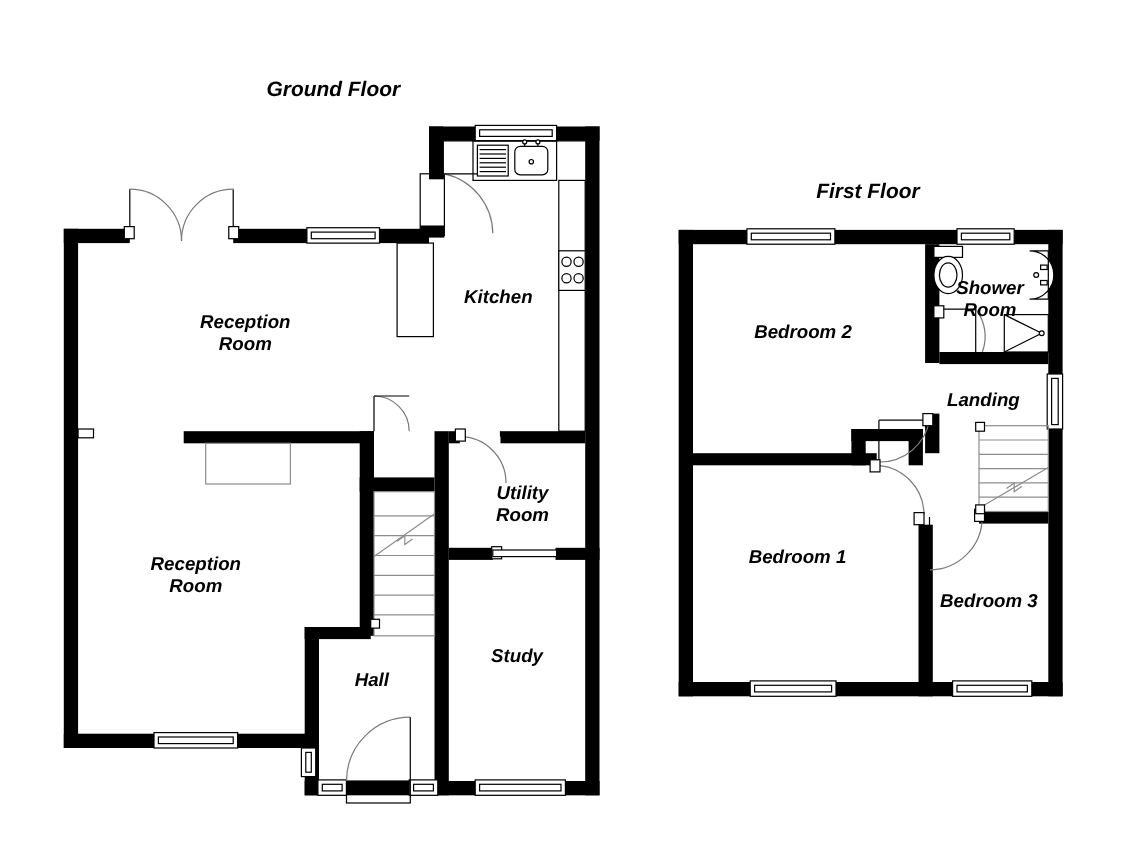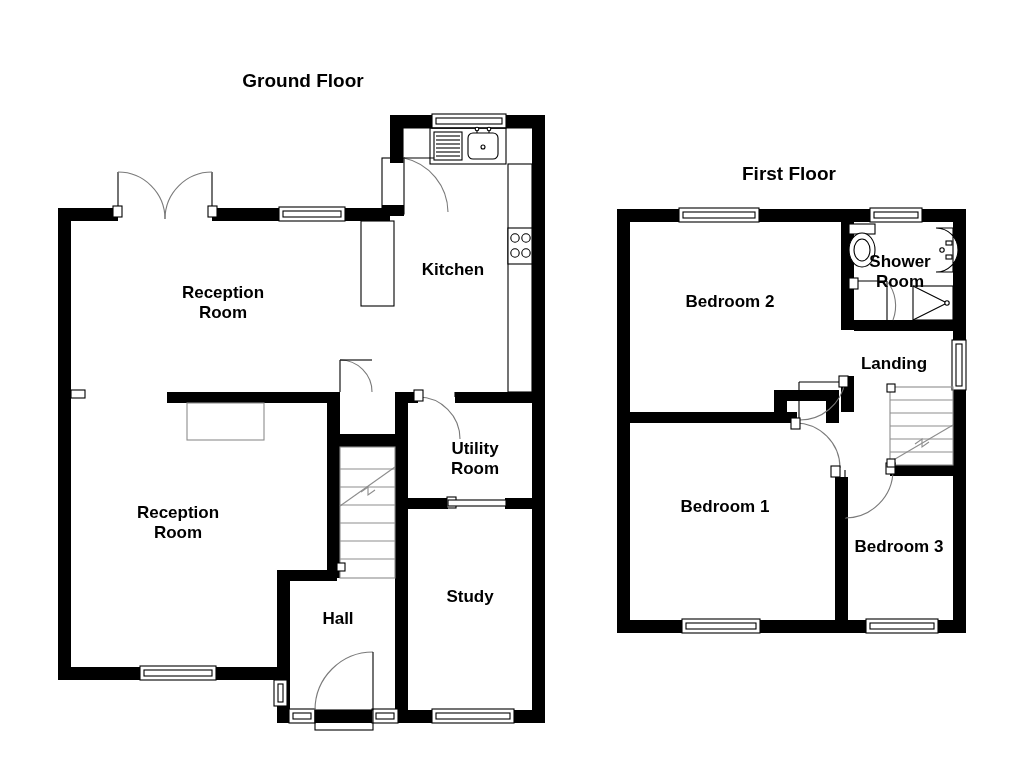--- a/index.html
+++ b/index.html
@@ -12,20 +12,21 @@
     height: 768px;
     font-family: "Liberation Sans", sans-serif;
     overflow: hidden;
     position: relative;
   }
   #plan-root {
     position: absolute;
     left: 0; top: 0;
     width: 1024px;
     height: 768px;
+    font-style: italic;
   }
   .floor-title {
     font-family: "Liberation Sans", sans-serif;
     font-weight: bold;
     font-size: 19px;
     fill: #000000;
     text-anchor: middle;
   }
   .room-label {
     font-family: "Liberation Sans", sans-serif;

